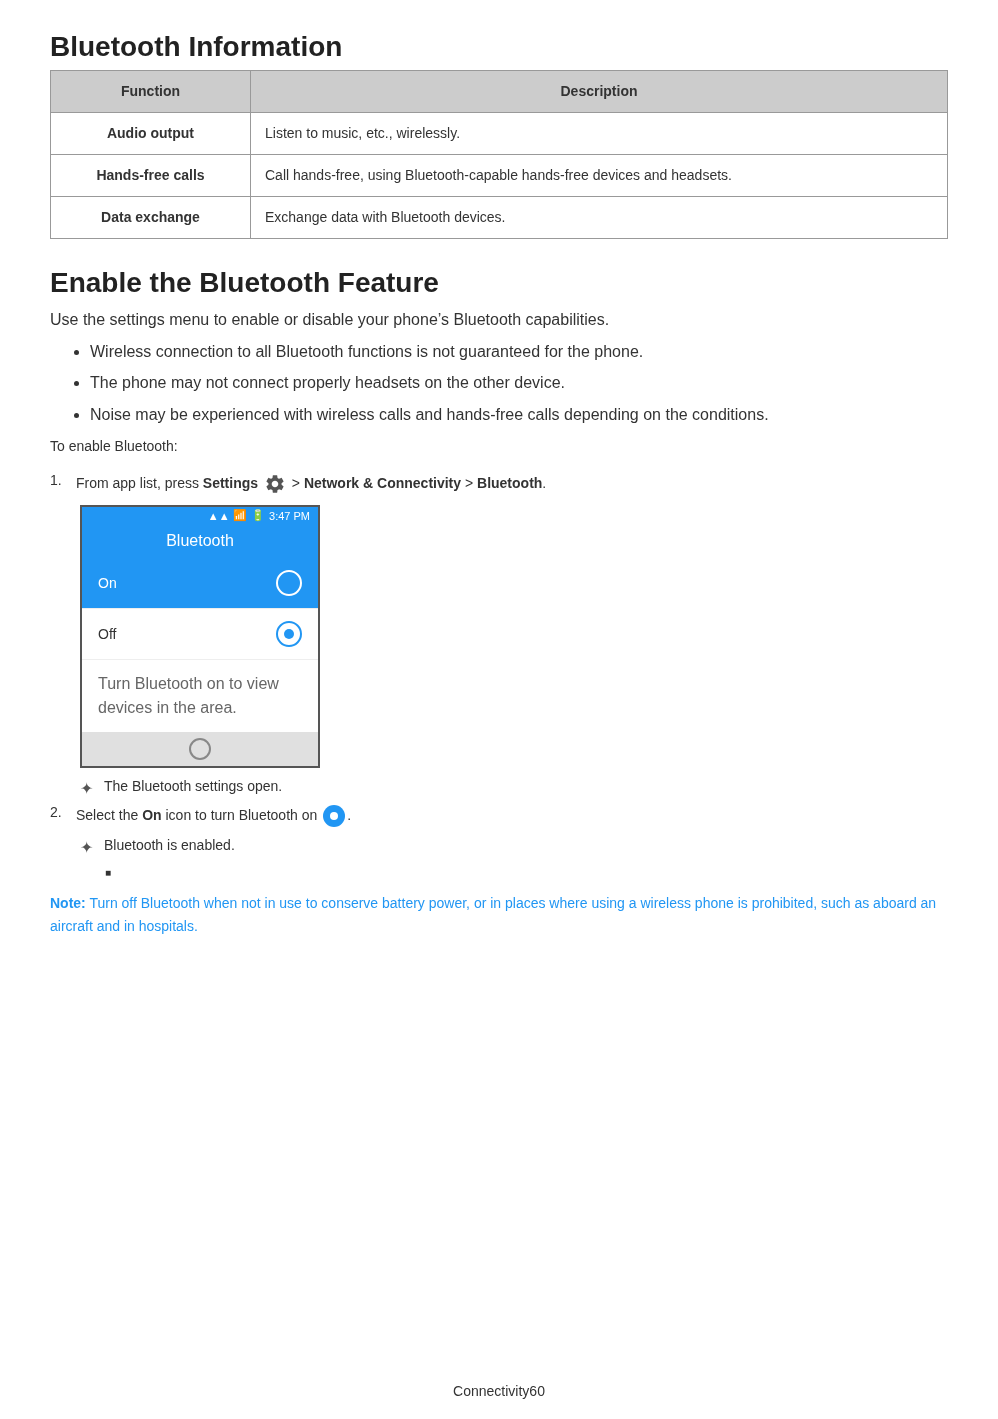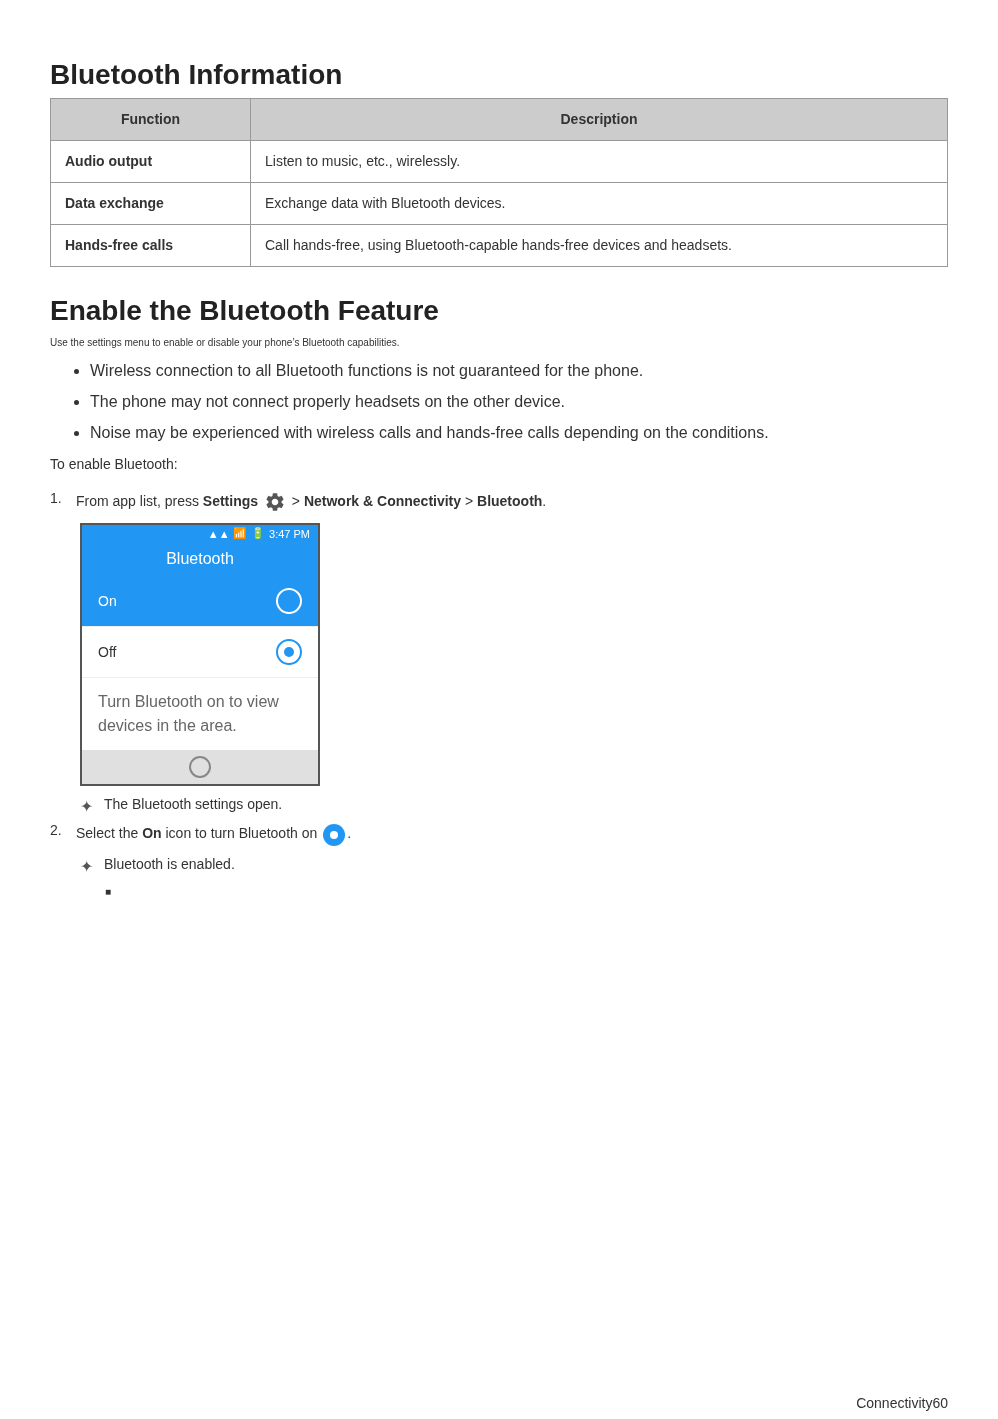--- a/index.html
+++ b/index.html
@@ -10,38 +10,37 @@
       background: #fff;
       width: 998px;
       min-height: 1419px;
       padding: 30px 50px 30px 50px;
       position: relative;
     }
 
     
     .page-footer {
       position: absolute;
-      bottom: 8px;
+      bottom: 20px;
       left: 50px;
       right: 50px;
       display: flex;
-      justify-content: flex-end;
+      justify-content: center;
       align-items: center;
       font-size: 14px;
       color: #333;
     }
 
     
     h1.section-title {
       font-size: 28px;
       font-weight: bold;
       color: #222;
       margin-bottom: 6px;
       line-height: 1.2;
-      margin-top: 28px;
     }
 
     .section-intro {
       font-size: 14px;
       color: #333;
       margin-bottom: 12px;
       line-height: 1.5;
     }
 
     
@@ -58,36 +57,37 @@
       line-height: 1.5;
     }
     .info-table th {
       background-color: #ccc;
       font-weight: bold;
       font-size: 14px;
     }
     .info-table td:first-child {
       font-weight: bold;
       width: 200px;
+      text-align: center;
     }
     .info-table tr:first-child td, .info-table tr:first-child th {
       
     }
 
     
     h2.sub-title {
       font-size: 28px;
       font-weight: bold;
       color: #222;
       margin-bottom: 8px;
       margin-top: 10px;
     }
 
     .body-text {
-      font-size: 10px;
+      font-size: 16px;
       color: #333;
       line-height: 1.6;
       margin-bottom: 6px;
     }
 
     .bullet-list {
       margin: 6px 0 10px 40px;
       list-style: disc;
     }
     .bullet-list li {
@@ -296,26 +296,26 @@
         <th>Function</th>
         <th>Description</th>
       </tr>
     </thead>
     <tbody id="table-body">
     <tr>
           <td>Audio output</td>
           <td>Listen to music, etc., wirelessly.</td>
         </tr>
         <tr>
+          <td>Hands-free calls</td>
+          <td>Call hands-free, using Bluetooth-capable hands-free devices and headsets.</td>
+        </tr>
+        <tr>
           <td>Data exchange</td>
           <td>Exchange data with Bluetooth devices.</td>
-        </tr>
-        <tr>
-          <td>Hands-free calls</td>
-          <td>Call hands-free, using Bluetooth-capable hands-free devices and headsets.</td>
         </tr>
       </tbody>
   </table>
 </div>
 
 <div>
   <h2 class="sub-title">Enable the Bluetooth Feature</h2>
   <p class="body-text">Use the settings menu to enable or disable your phone’s Bluetooth capabilities.</p>
 
   <ul class="bullet-list" id="bullet-list">
@@ -386,18 +386,22 @@
 
   <div class="result-bullet">
     <span class="diamond">✦</span>
     <span>Bluetooth is enabled.</span>
   </div>
 
   <div class="sub-bullet">
     <span class="square">■</span>
   </div>
 
+  <p class="note-text">
+    <strong>Note:</strong>
+    <span>Turn off Bluetooth when not in use to conserve battery power, or in places where using a wireless phone is prohibited, such as aboard an aircraft and in hospitals.</span>
+  </p>
 </div>
 
 <div class="page-footer">
   <span>Connectivity</span>
   <span>60</span>
 </div>
 
 </body></html>

